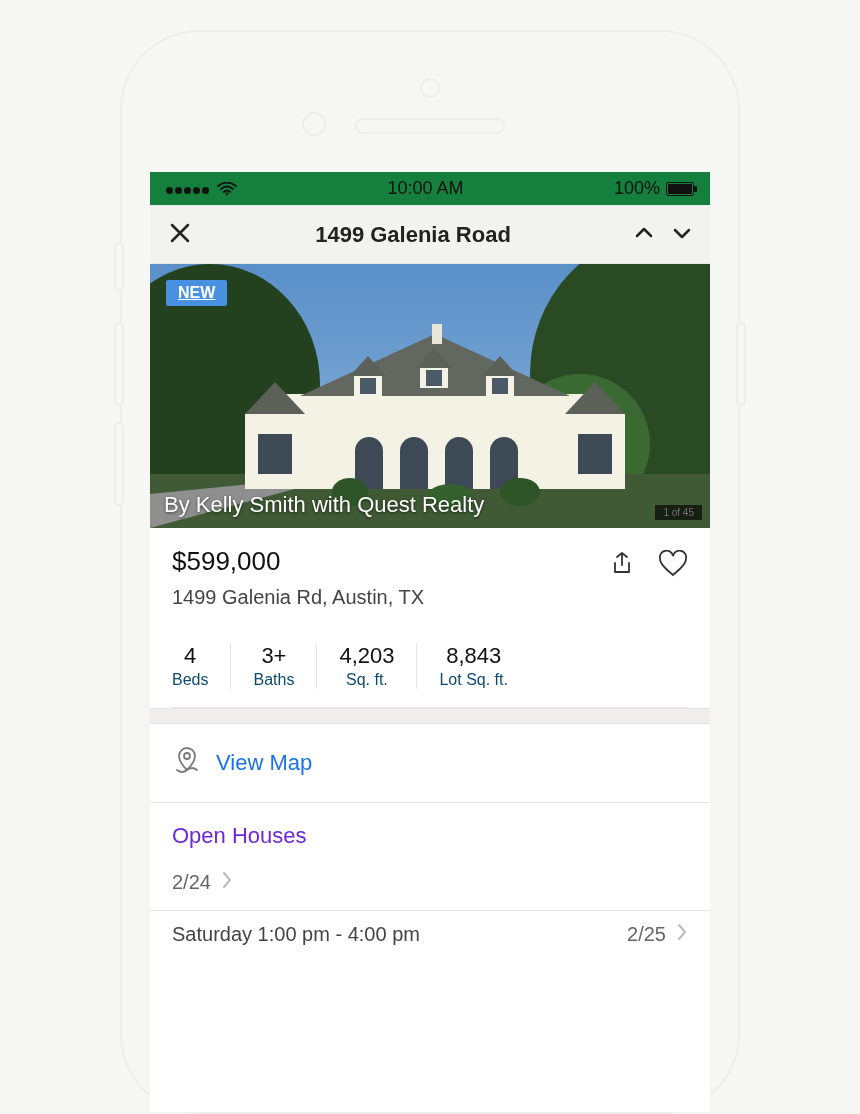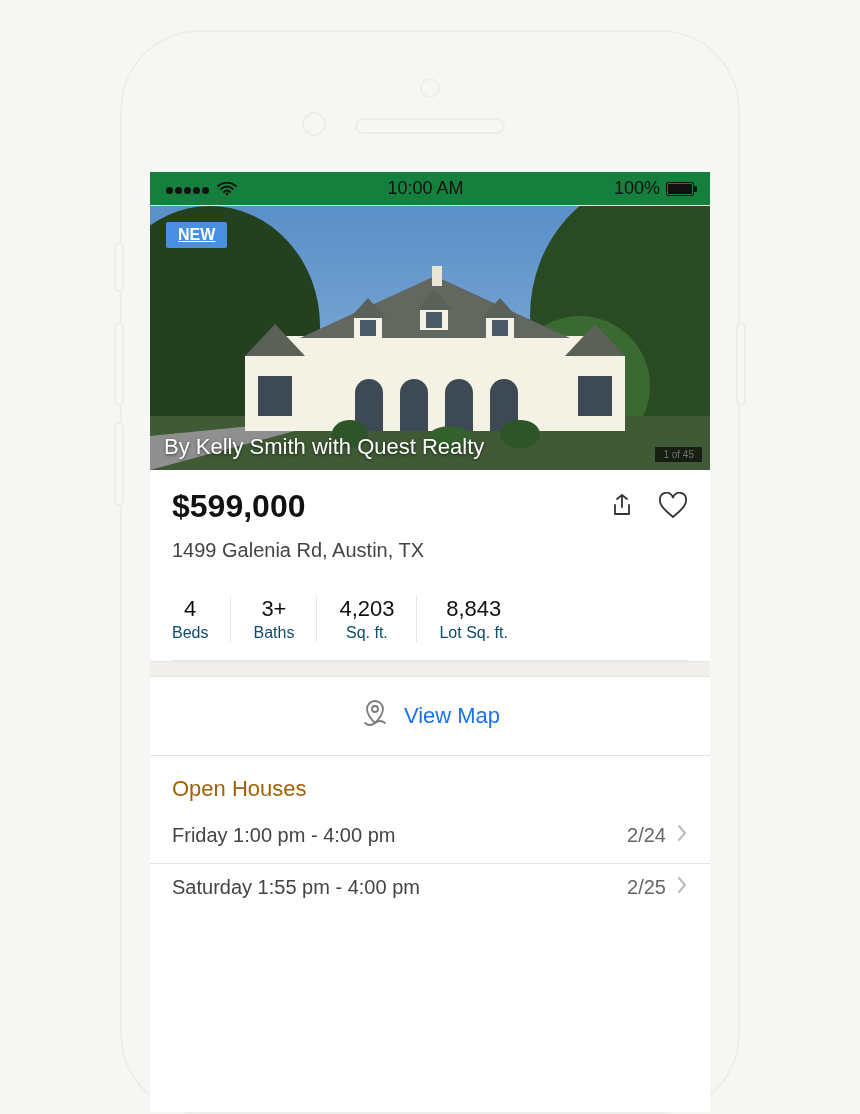--- a/index.html
+++ b/index.html
@@ -99,45 +99,45 @@
     position:absolute; left:14px; bottom:10px;
     color:#fff; font-size:22px; text-shadow:0 1px 3px rgba(0,0,0,.6);
   }
   .counter {
     position:absolute; right:8px; bottom:8px;
     background:rgba(0,0,0,.65); color:#737373; font-size:10px; padding:2px 8px;margin-left:41px;
   }
 
   .summary { padding: 18px 22px 14px; }
   .summary .toprow { display:flex; justify-content:space-between; align-items:flex-start; }
-  .price { font-size:32px; font-weight:700; color:#111; }
+  .price { font-size:26px; font-weight:400; color:#111; }
   .actions { display:flex; gap:22px; margin-top:4px; }
-  .addr { font-size:20px; color:#444; margin-top:14px; }
+  .addr { font-size:20px; color:#444; margin-top:4px; }
 
   .stats {
     display:flex; margin: 20px 22px 0; padding-bottom:18px;
     border-bottom:1px solid #e5e5e3;
   }
   .stat { padding: 0 22px; text-align:center; }
   .stat:first-child { padding-left:0; }
   .stat + .stat { border-left:1px solid #e5e5e3; }
   .stat .val { font-size:22px; color:#111; }
   .stat .lbl { font-size:16px; color:#0c4a6e; margin-top:2px; }
 
   .gap { height:16px; background:#f0efeb; border-top:1px solid #e5e5e3; border-bottom:1px solid #e5e5e3; }
 
   .linksrow {
     display:flex; justify-content:space-between; align-items:center;
-    padding: 22px 22px; border-bottom:1px solid #e5e5e3;flex-direction:column;
+    padding: 22px 22px; border-bottom:1px solid #e5e5e3;
   }
   .linkitem { display:flex; align-items:center; gap:14px; }
   .linkitem .txt { color:#1a73e8; font-size:22px; }
   .linkitem svg { stroke:#7b7b7b; }
 
-  .section-title { font-size:22px; color:#a16207; padding: 20px 22px 10px; }
+  .section-title { font-size:22px; color:#6d28d9; padding: 20px 22px 10px; }
   .oh-row {
     display:flex; justify-content:space-between; align-items:center;
     padding: 12px 22px 16px;
     border-bottom:1px solid #e5e5e3;
     font-size:20px; color:#444;
   }
   .oh-row .right { display:flex; align-items:center; gap:10px; color:#666; }
   .chev-r svg { stroke:#999; }
 
 </style>
@@ -164,20 +164,40 @@
       </div>
       <div>10:00 AM</div>
       <div class="right">
         <span>100%</span>
         <span class="battery">
             <span class="fill"></span>
           </span>
       </div>
     </div>
 
+    <div class="navbar">
+      <span>
+        <svg width="24" height="24" viewBox="0 0 24 24">
+            <path d="M4 4 L20 20 M20 4 L4 20" stroke="#222" stroke-width="2.5" stroke-linecap="round"></path>
+          </svg>
+      </span>
+      <span class="title">1499 Galenia Road</span>
+      <span class="navicons">
+        <span>
+          <svg class="chev" viewBox="0 0 20 20">
+              <path d="M3 13 L10 6 L17 13" stroke="#222" stroke-width="2.5" fill="none" stroke-linecap="round" stroke-linejoin="round"></path>
+            </svg>
+        </span>
+        <span>
+          <svg class="chev" viewBox="0 0 20 20">
+              <path d="M3 7 L10 14 L17 7" stroke="#222" stroke-width="2.5" fill="none" stroke-linecap="round" stroke-linejoin="round"></path>
+            </svg>
+        </span>
+      </span>
+    </div>
 
     <div class="photo">
       <svg class="bg" viewBox="0 0 560 264" preserveAspectRatio="xMidYMid slice">
         <defs>
           <linearGradient id="sky" x1="0" y1="0" x2="0" y2="1">
             <stop offset="0" stop-color="#5a8fc8"></stop>
               <stop offset="1" stop-color="#8fb6dc"></stop>
           </linearGradient>
         </defs>
         <rect width="560" height="264" fill="url(#sky)"></rect>
@@ -278,33 +298,32 @@
           <circle cx="15" cy="10" r="3"></circle>
           <path d="M5 24 q5 4 10 0 q5 -4 10 0"></path>
         </svg>
         <span class="txt">View Map</span>
       </div>
     </div>
 
     <div class="section-title">Open Houses</div>
 
     <div class="oh-row">
-      <span>Friday 1:00 pm - 4:00 pm</span>
       <span class="right">
         <span>2/24</span>
         <span class="chev-r">
           <svg width="12" height="18" viewBox="0 0 12 18">
               <path d="M3 2 L9 9 L3 16" stroke="#bbb" stroke-width="2" fill="none" stroke-linecap="round" stroke-linejoin="round"></path>
             </svg>
         </span>
       </span>
     </div>
 
     <div class="oh-row" style="border-bottom:none">
-      <span>Saturday 1:55 pm - 4:00 pm</span>
+      <span>Saturday 1:00 pm - 4:00 pm</span>
       <span class="right">
         <span>2/25</span>
         <span class="chev-r">
           <svg width="12" height="18" viewBox="0 0 12 18">
               <path d="M3 2 L9 9 L3 16" stroke="#bbb" stroke-width="2" fill="none" stroke-linecap="round" stroke-linejoin="round"></path>
             </svg>
         </span>
       </span>
     </div>
 

